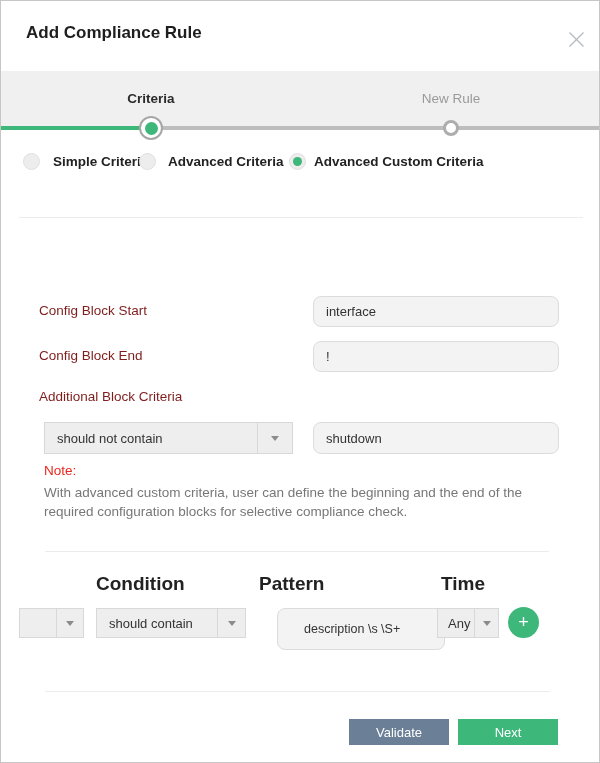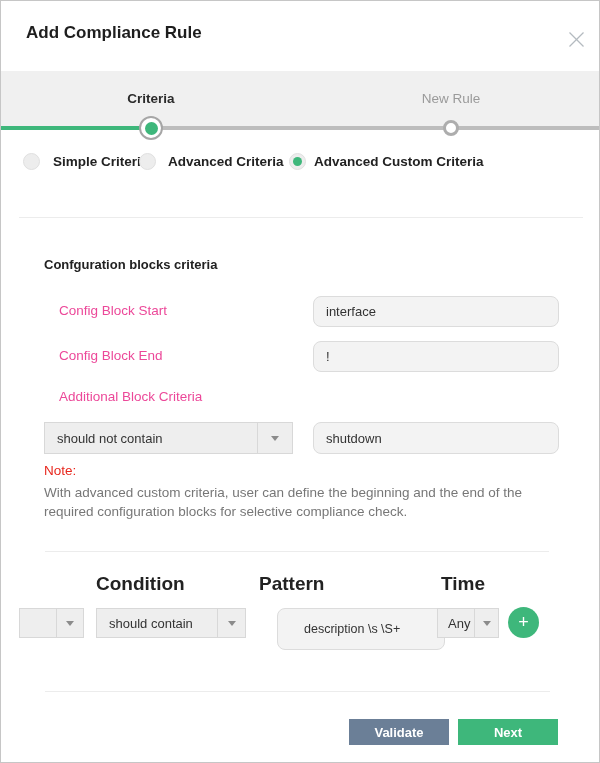--- a/index.html
+++ b/index.html
@@ -31,21 +31,21 @@
   .r1{left:22px;} .r1 .radio-label{margin-left:13px;}
   .r2{left:138px;} .r2 .radio-label{margin-left:12px;}
   .r3{left:288px;} .r3 .radio-label{margin-left:8px;}
   
   .divider{position:absolute;height:1px;background:#ececec;}
   .div1{left:18px;top:216px;width:564px;}
   .div2{left:44px;top:550px;width:504px;}
   .div3{left:44px;top:690px;width:505px;}
   
   .section-heading{position:absolute;left:43px;top:256px;font-size:13px;font-weight:700;color:#222;}
-  .field-label{position:absolute;left:58px;font-size:13.5px;color:#ec4899;}
+  .field-label{position:absolute;left:38px;font-size:13.5px;color:#7f1d1d;}
   .lbl-start{top:302px;} .lbl-end{top:347px;} .lbl-additional{top:388px;}
   .tinput{
     position:absolute;box-sizing:border-box;height:31px;background:#f3f3f3;
     border:1px solid #dcdcdc;padding:0 12px;font-family:"Liberation Sans","DejaVu Sans",sans-serif;
     font-size:13px;color:#333;outline:none;border-radius:8px;
   }
   .in-start{left:312px;top:295px;width:246px;}
   .in-end{left:312px;top:340px;width:246px;}
   .in-shutdown{left:312px;top:421px;width:246px;height:32px;}
   
@@ -70,21 +70,21 @@
   .h-condition{left:95px;} .h-pattern{left:258px;} .h-time{left:440px;}
   .in-pattern{left:276px;top:607px;width:168px;height:42px;font-size:12.5px;padding:0 26px;}
   .add-btn{
     position:absolute;left:507px;top:606px;width:31px;height:31px;border-radius:50%;
     background:var(--accent-green,#3eb77b);color:#fff;font-size:18px;font-weight:400;
     display:flex;align-items:center;justify-content:center;cursor:pointer;border:none;padding-bottom:2px;box-sizing:border-box;
   }
   
   .btn{
     position:absolute;top:718px;width:100px;height:26px;border:none;color:#fff;
-    font-family:"Liberation Sans","DejaVu Sans",sans-serif;font-size:13px;font-weight:700;
+    font-family:"Liberation Sans","DejaVu Sans",sans-serif;font-size:13px;font-weight:400;
     display:flex;align-items:center;justify-content:center;cursor:pointer;
   }
   .btn-validate{left:348px;background:var(--validate-button,#6b7f97);}
   .btn-next{left:457px;background:var(--accent-green,#3eb77b);}
 </style>
 </head>
 <body>
 
 <div class="dialog">
 
@@ -116,21 +116,20 @@
   </div>
   <div class="radio-item r3">
     <span class="radio-circle">
         <span class="radio-dot"></span>
       </span>
     <span class="radio-label">Advanced Custom Criteria</span>
   </div>
 
   <div class="divider div1"></div>
 
-  <div class="section-heading">Confguration blocks criteria</div>
 
   <div class="field-label lbl-start">Config Block Start</div>
   <input class="tinput in-start" type="text" value="interface" style="">
 
   <div class="field-label lbl-end">Config Block End</div>
   <input class="tinput in-end" type="text" value="!" style="">
 
   <div class="field-label lbl-additional">Additional Block Criteria</div>
 
   <div class="dropdown dd-additional">

